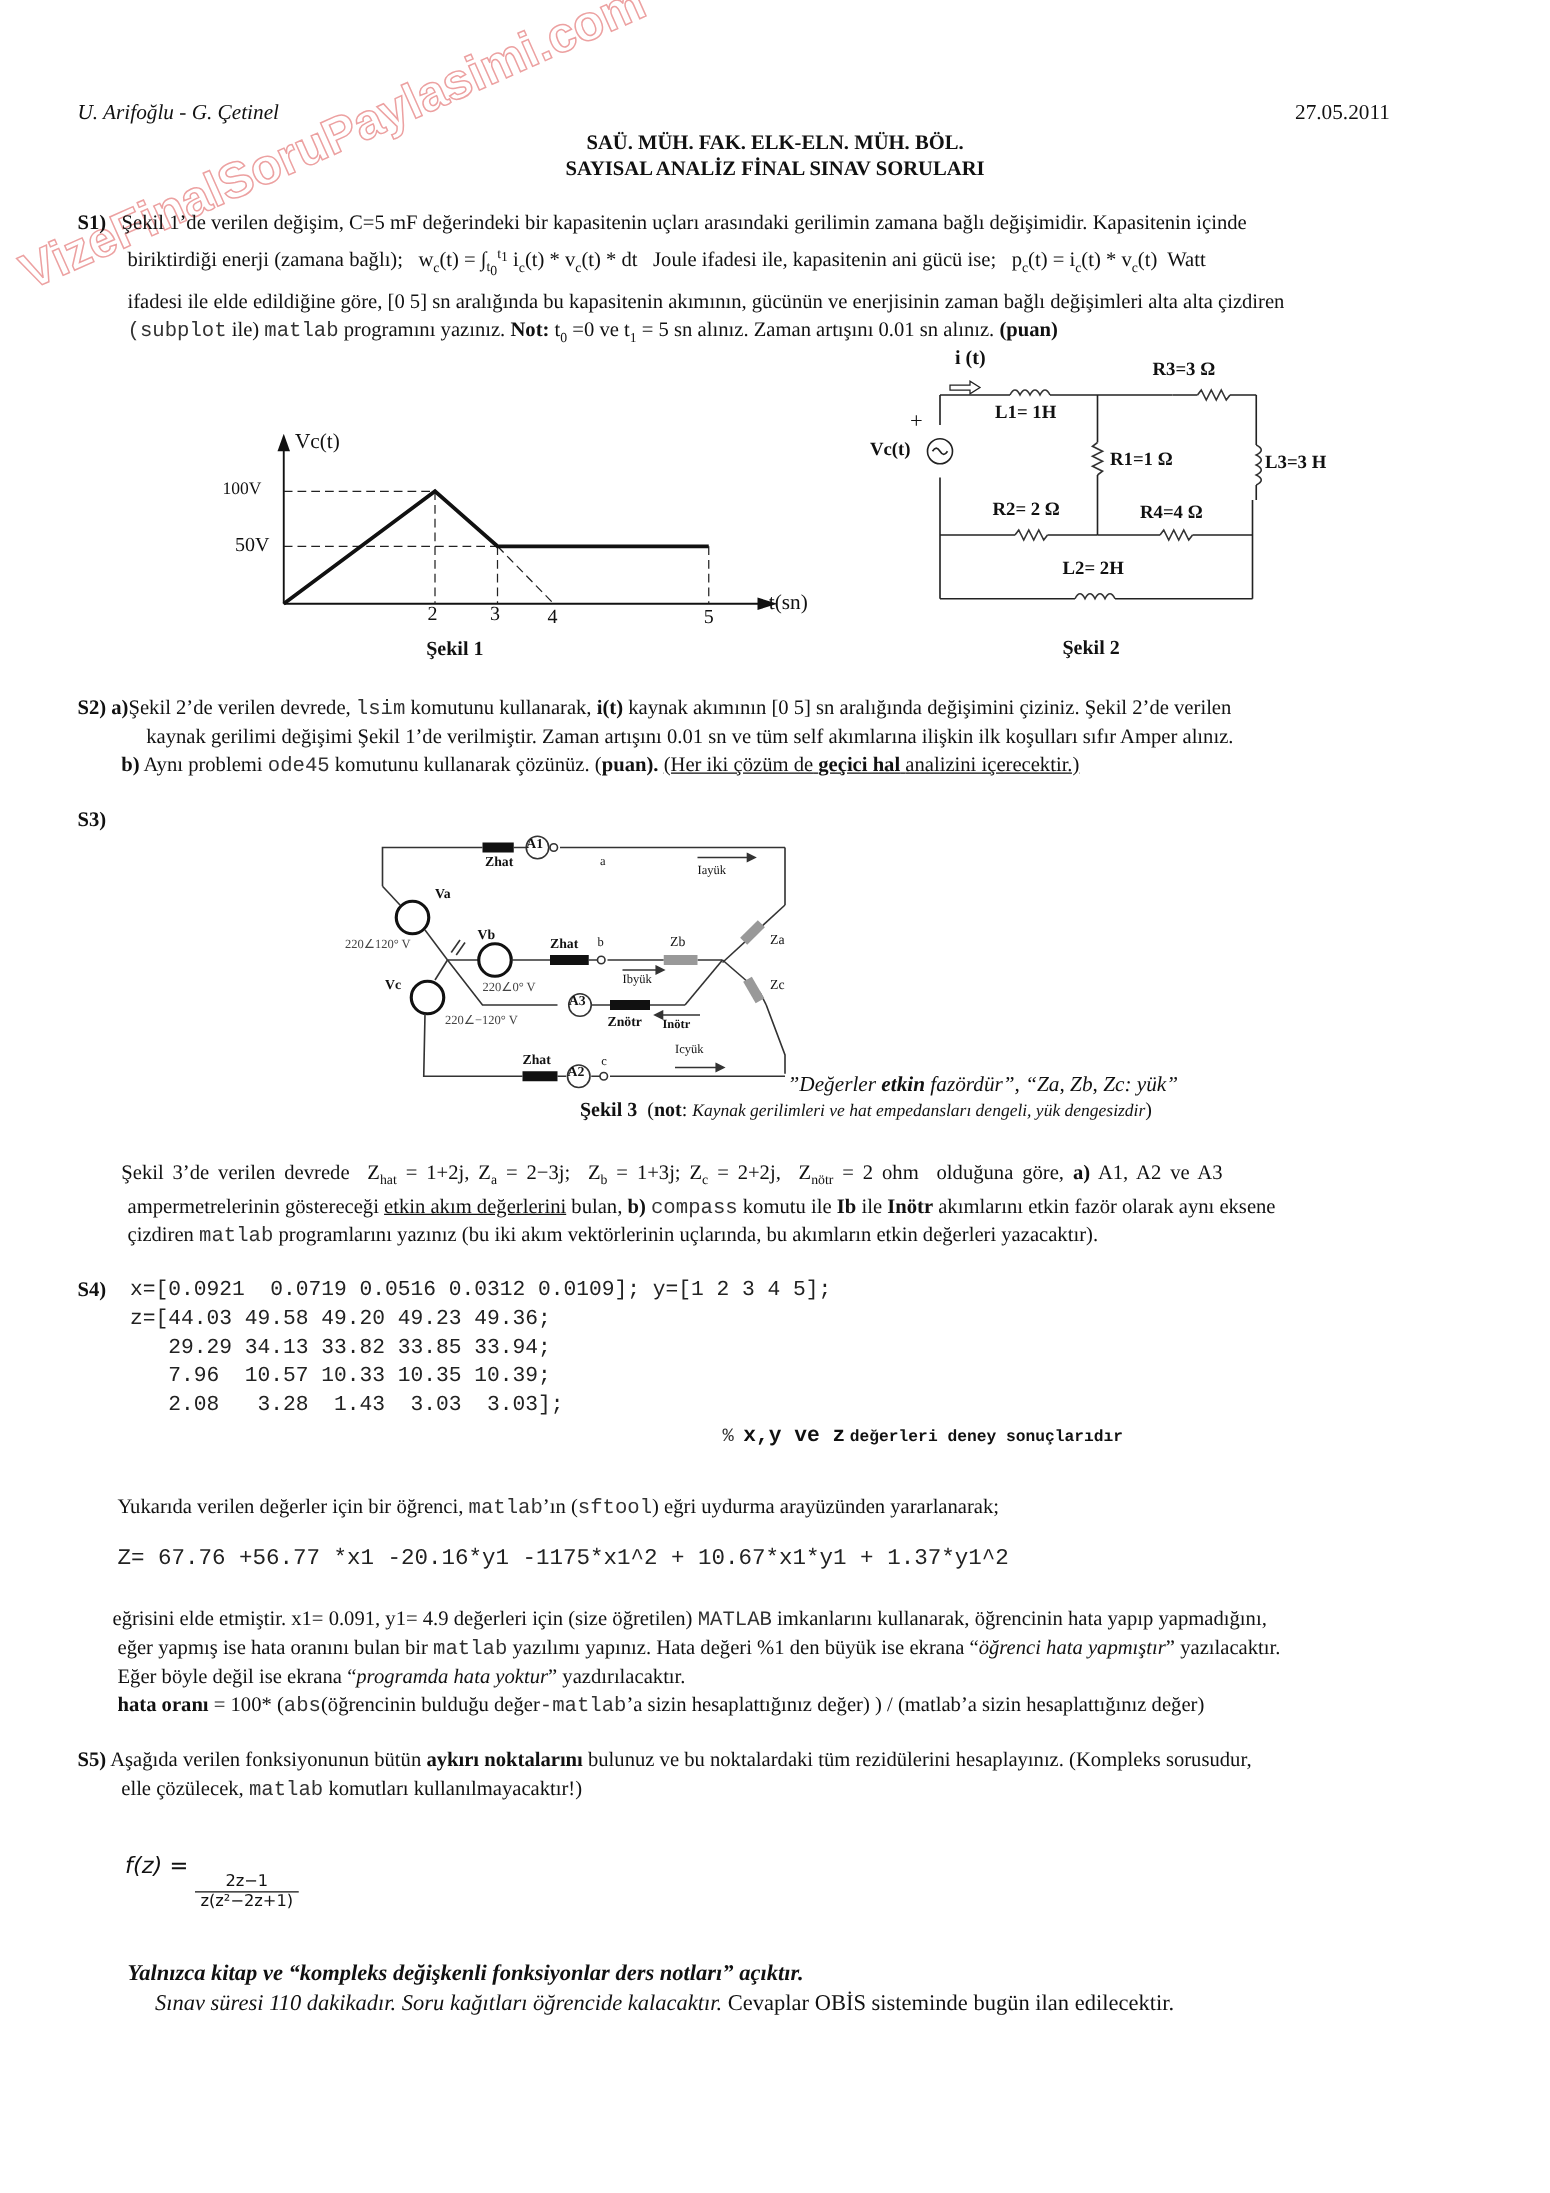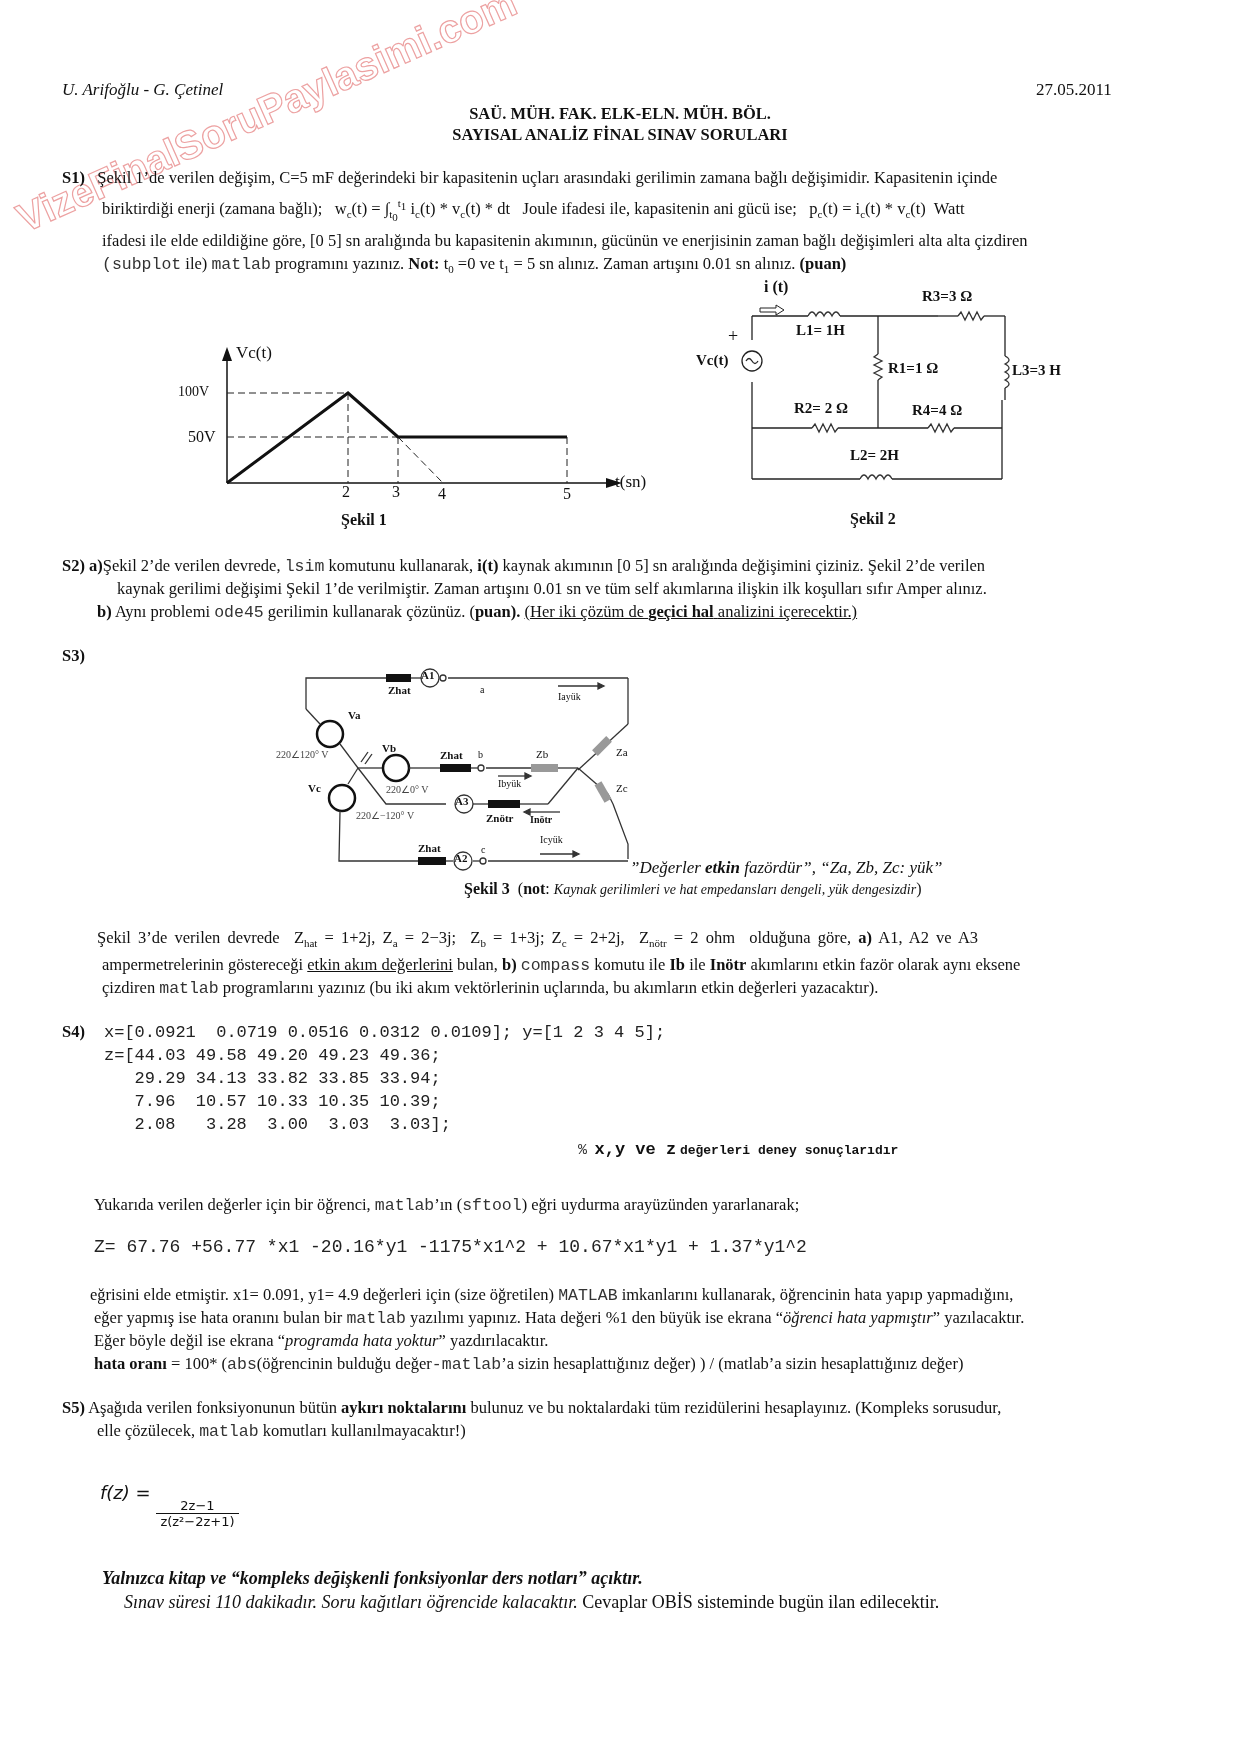--- a/index.html
+++ b/index.html
@@ -143,21 +143,21 @@
     <span class="mono">lsim</span>
     <span>komutunu kullanarak,</span>
     <span class="b">i(t)</span>
     <span>kaynak akımının [0  5] sn aralığında değişimini çiziniz. Şekil 2’de verilen</span>
   </div>
   <div class="line" style="left:117px;top:579px;">kaynak gerilimi değişimi Şekil 1’de verilmiştir. Zaman artışını 0.01 sn ve tüm self akımlarına ilişkin ilk koşulları sıfır Amper alınız.</div>
   <div class="line" style="left:97px;top:602px;">
     <span class="b">b)</span>
     <span>Aynı problemi</span>
     <span class="mono">ode45</span>
-    <span>gerilimin kullanarak çözünüz. (</span><span class="b">puan).</span>
+    <span>komutunu kullanarak çözünüz. (</span><span class="b">puan).</span>
     <span class="u"><span>(Her iki çözüm de</span> <b>geçici hal</b> <span>analizini  içerecektir.)</span></span>
   </div>
 </div>
 
 <div class="line qlabel" style="left:62px;top:646px;">S3)</div>
 
 <div class="abs" style="left:268px;top:664px;width:370px;height:210px;">
   <svg width="370" height="210" viewBox="0 0 370 210">
     <g stroke="#333" stroke-width="1.3" fill="none">
 
@@ -275,21 +275,21 @@
   </div>
   <div class="line" style="left:102px;top:978px;">
     <span>çizdiren</span>
     <span class="mono">matlab</span>
     <span>programlarını yazınız (bu iki akım vektörlerinin uçlarında, bu akımların etkin değerleri yazacaktır).</span>
   </div>
 </div>
 
 <div>
   <div class="line qlabel" style="left:62px;top:1022px;">S4)</div>
-  <div class="abs code" style="left:104px;top:1021px;"><div>x=[0.0921  0.0719 0.0516 0.0312 0.0109]; y=[1 2 3 4 5];</div><div>z=[44.03 49.58 49.20 49.23 49.36;</div><div style="margin-left:-0px;">   29.29 34.13 33.82 33.85 33.94;</div><div>   7.96  10.57 10.33 10.35 10.39;</div><div>   2.08   3.28  3.00  3.03  3.03];</div></div>
+  <div class="abs code" style="left:104px;top:1021px;"><div>x=[0.0921  0.0719 0.0516 0.0312 0.0109]; y=[1 2 3 4 5];</div><div>z=[44.03 49.58 49.20 49.23 49.36;</div><div style="margin-left:-0px;">   29.29 34.13 33.82 33.85 33.94;</div><div>   7.96  10.57 10.33 10.35 10.39;</div><div>   2.08   3.28  1.43  3.03  3.03];</div></div>
   <div class="line" style="left:578px;top:1140px;font-size:15px;">
     <span class="mono">%</span>&nbsp;
     <b style="font-family:'Liberation Mono',monospace;font-size:17px;">x,y ve z</b>
     <b style="font-family:'Liberation Mono',monospace;font-size:13px;">değerleri deney sonuçlarıdır</b>
   </div>
 
   <div class="line" style="left:94px;top:1195px;">
     <span>Yukarıda verilen değerler için bir öğrenci,</span>
     <span class="mono">matlab</span><span>’ın (</span><span class="mono">sftool</span><span>) eğri uydurma arayüzünden yararlanarak;</span>
   </div>

